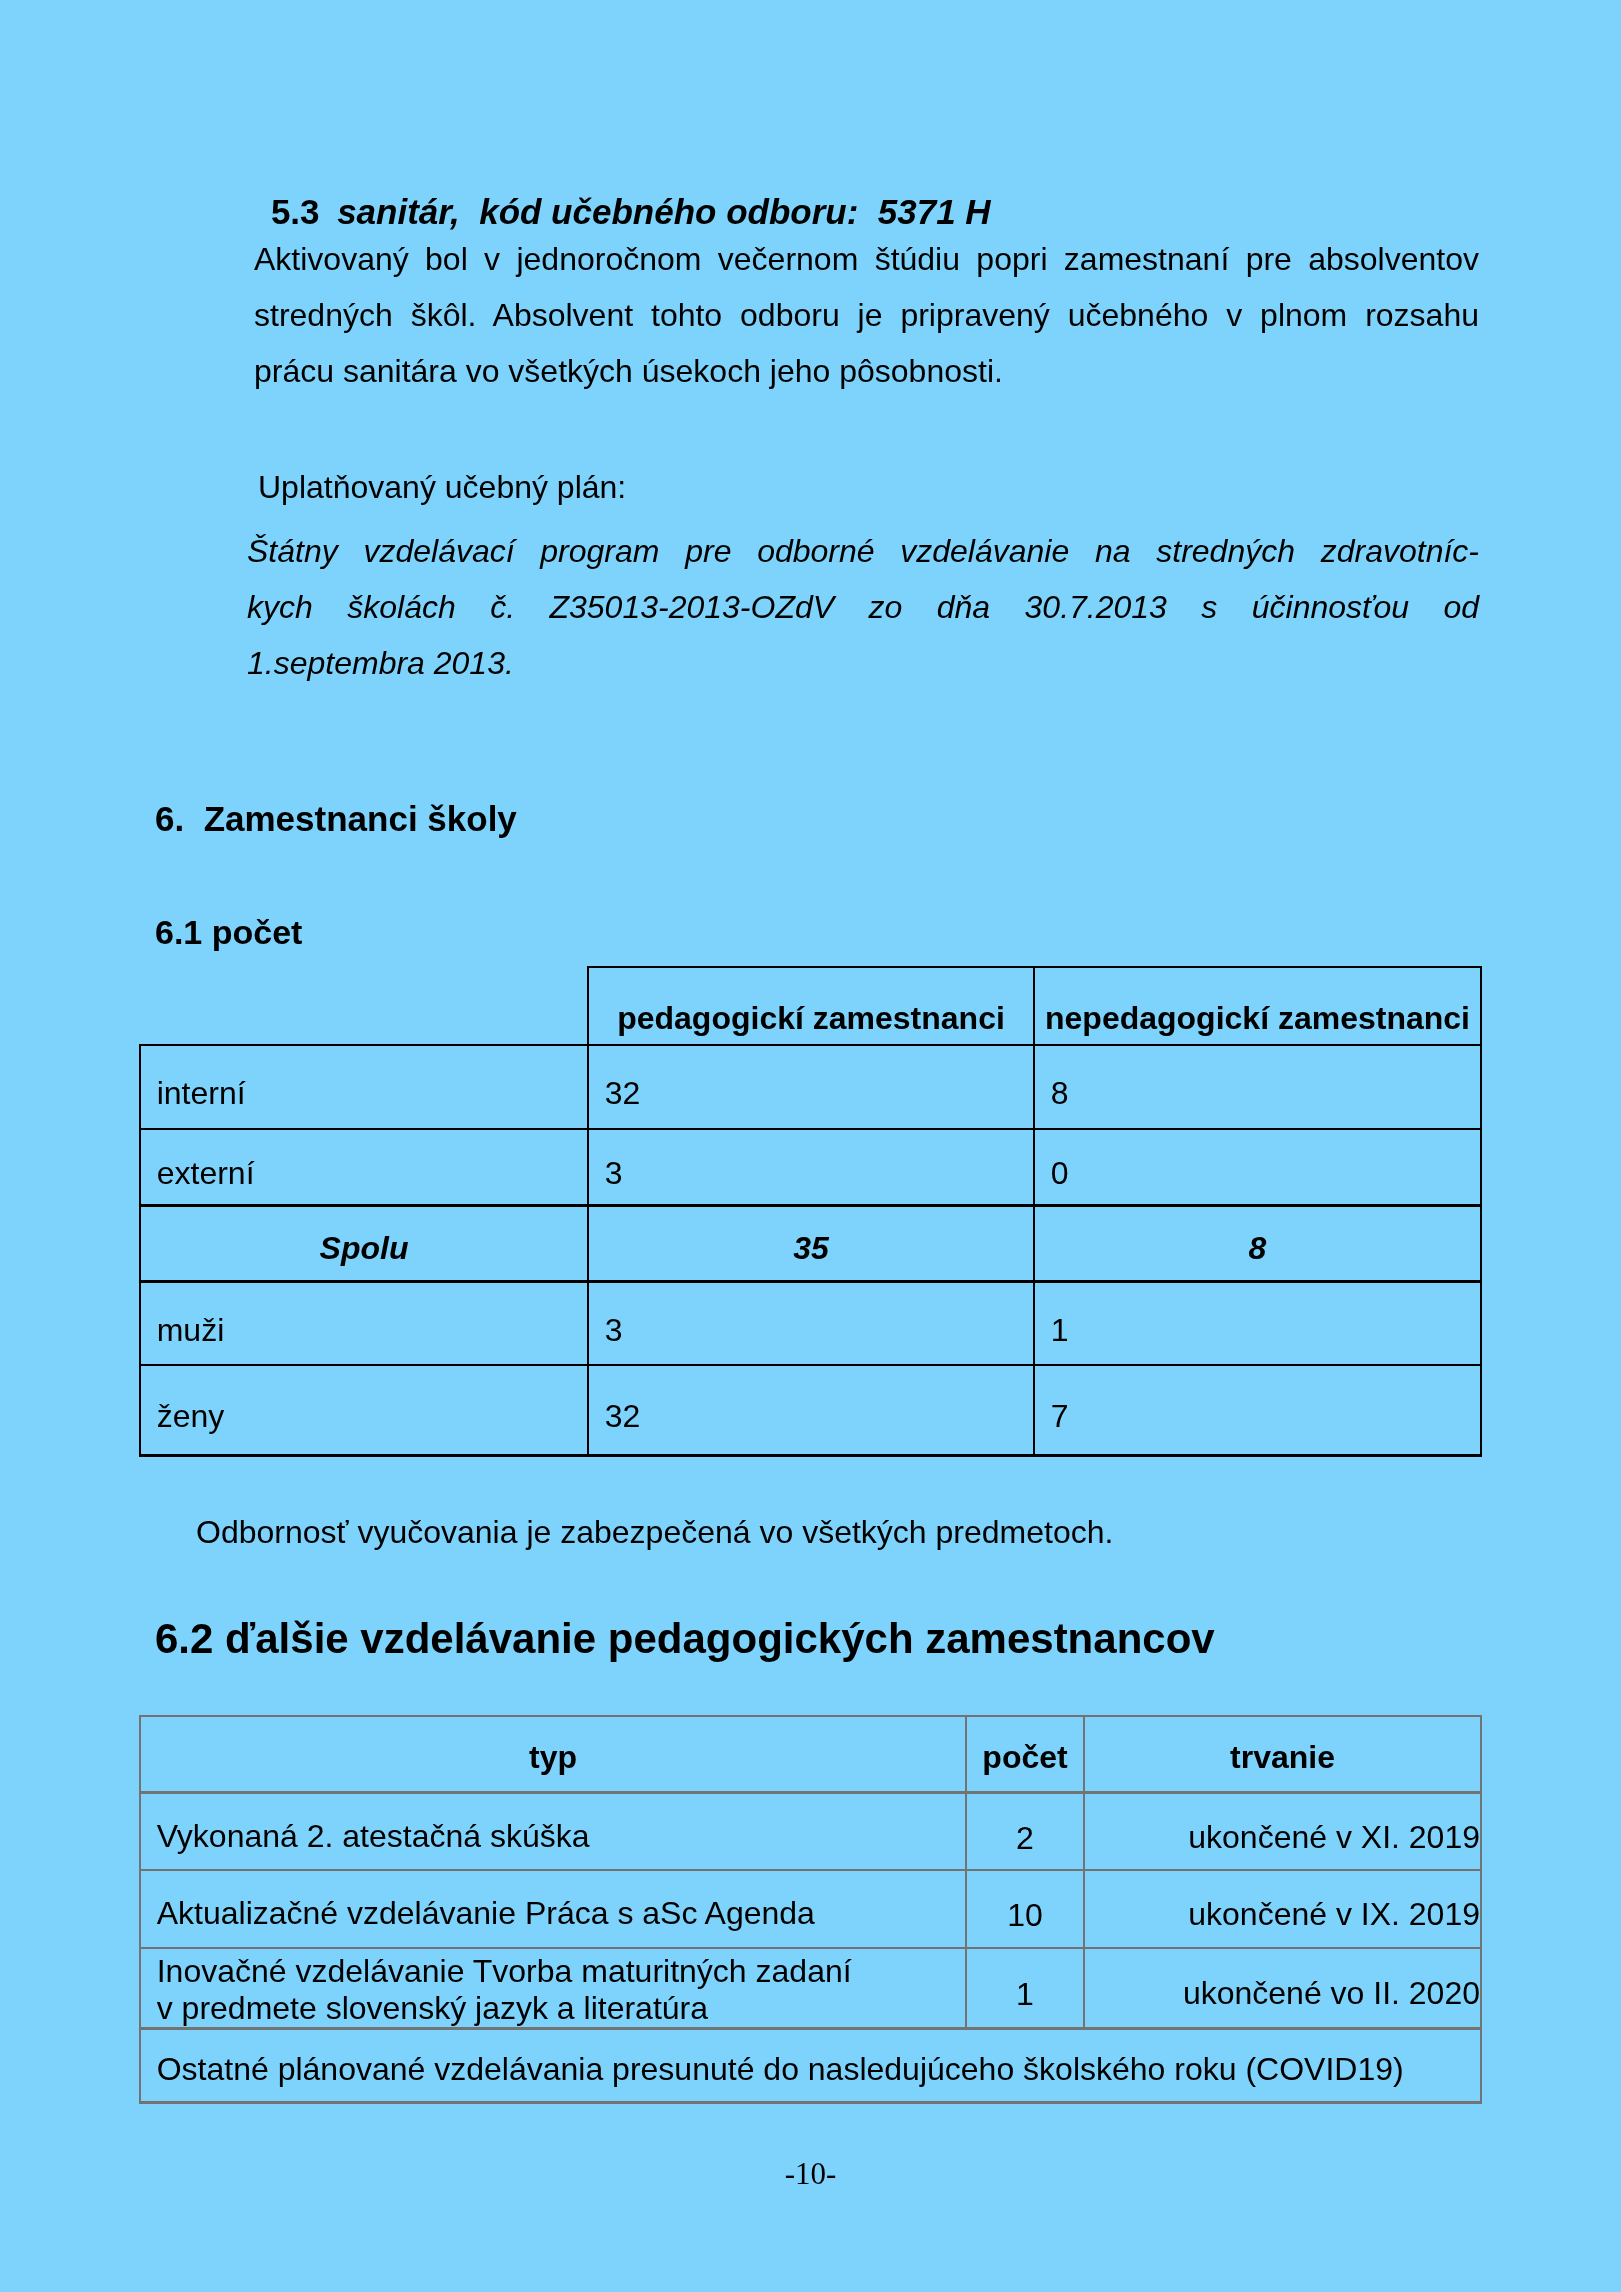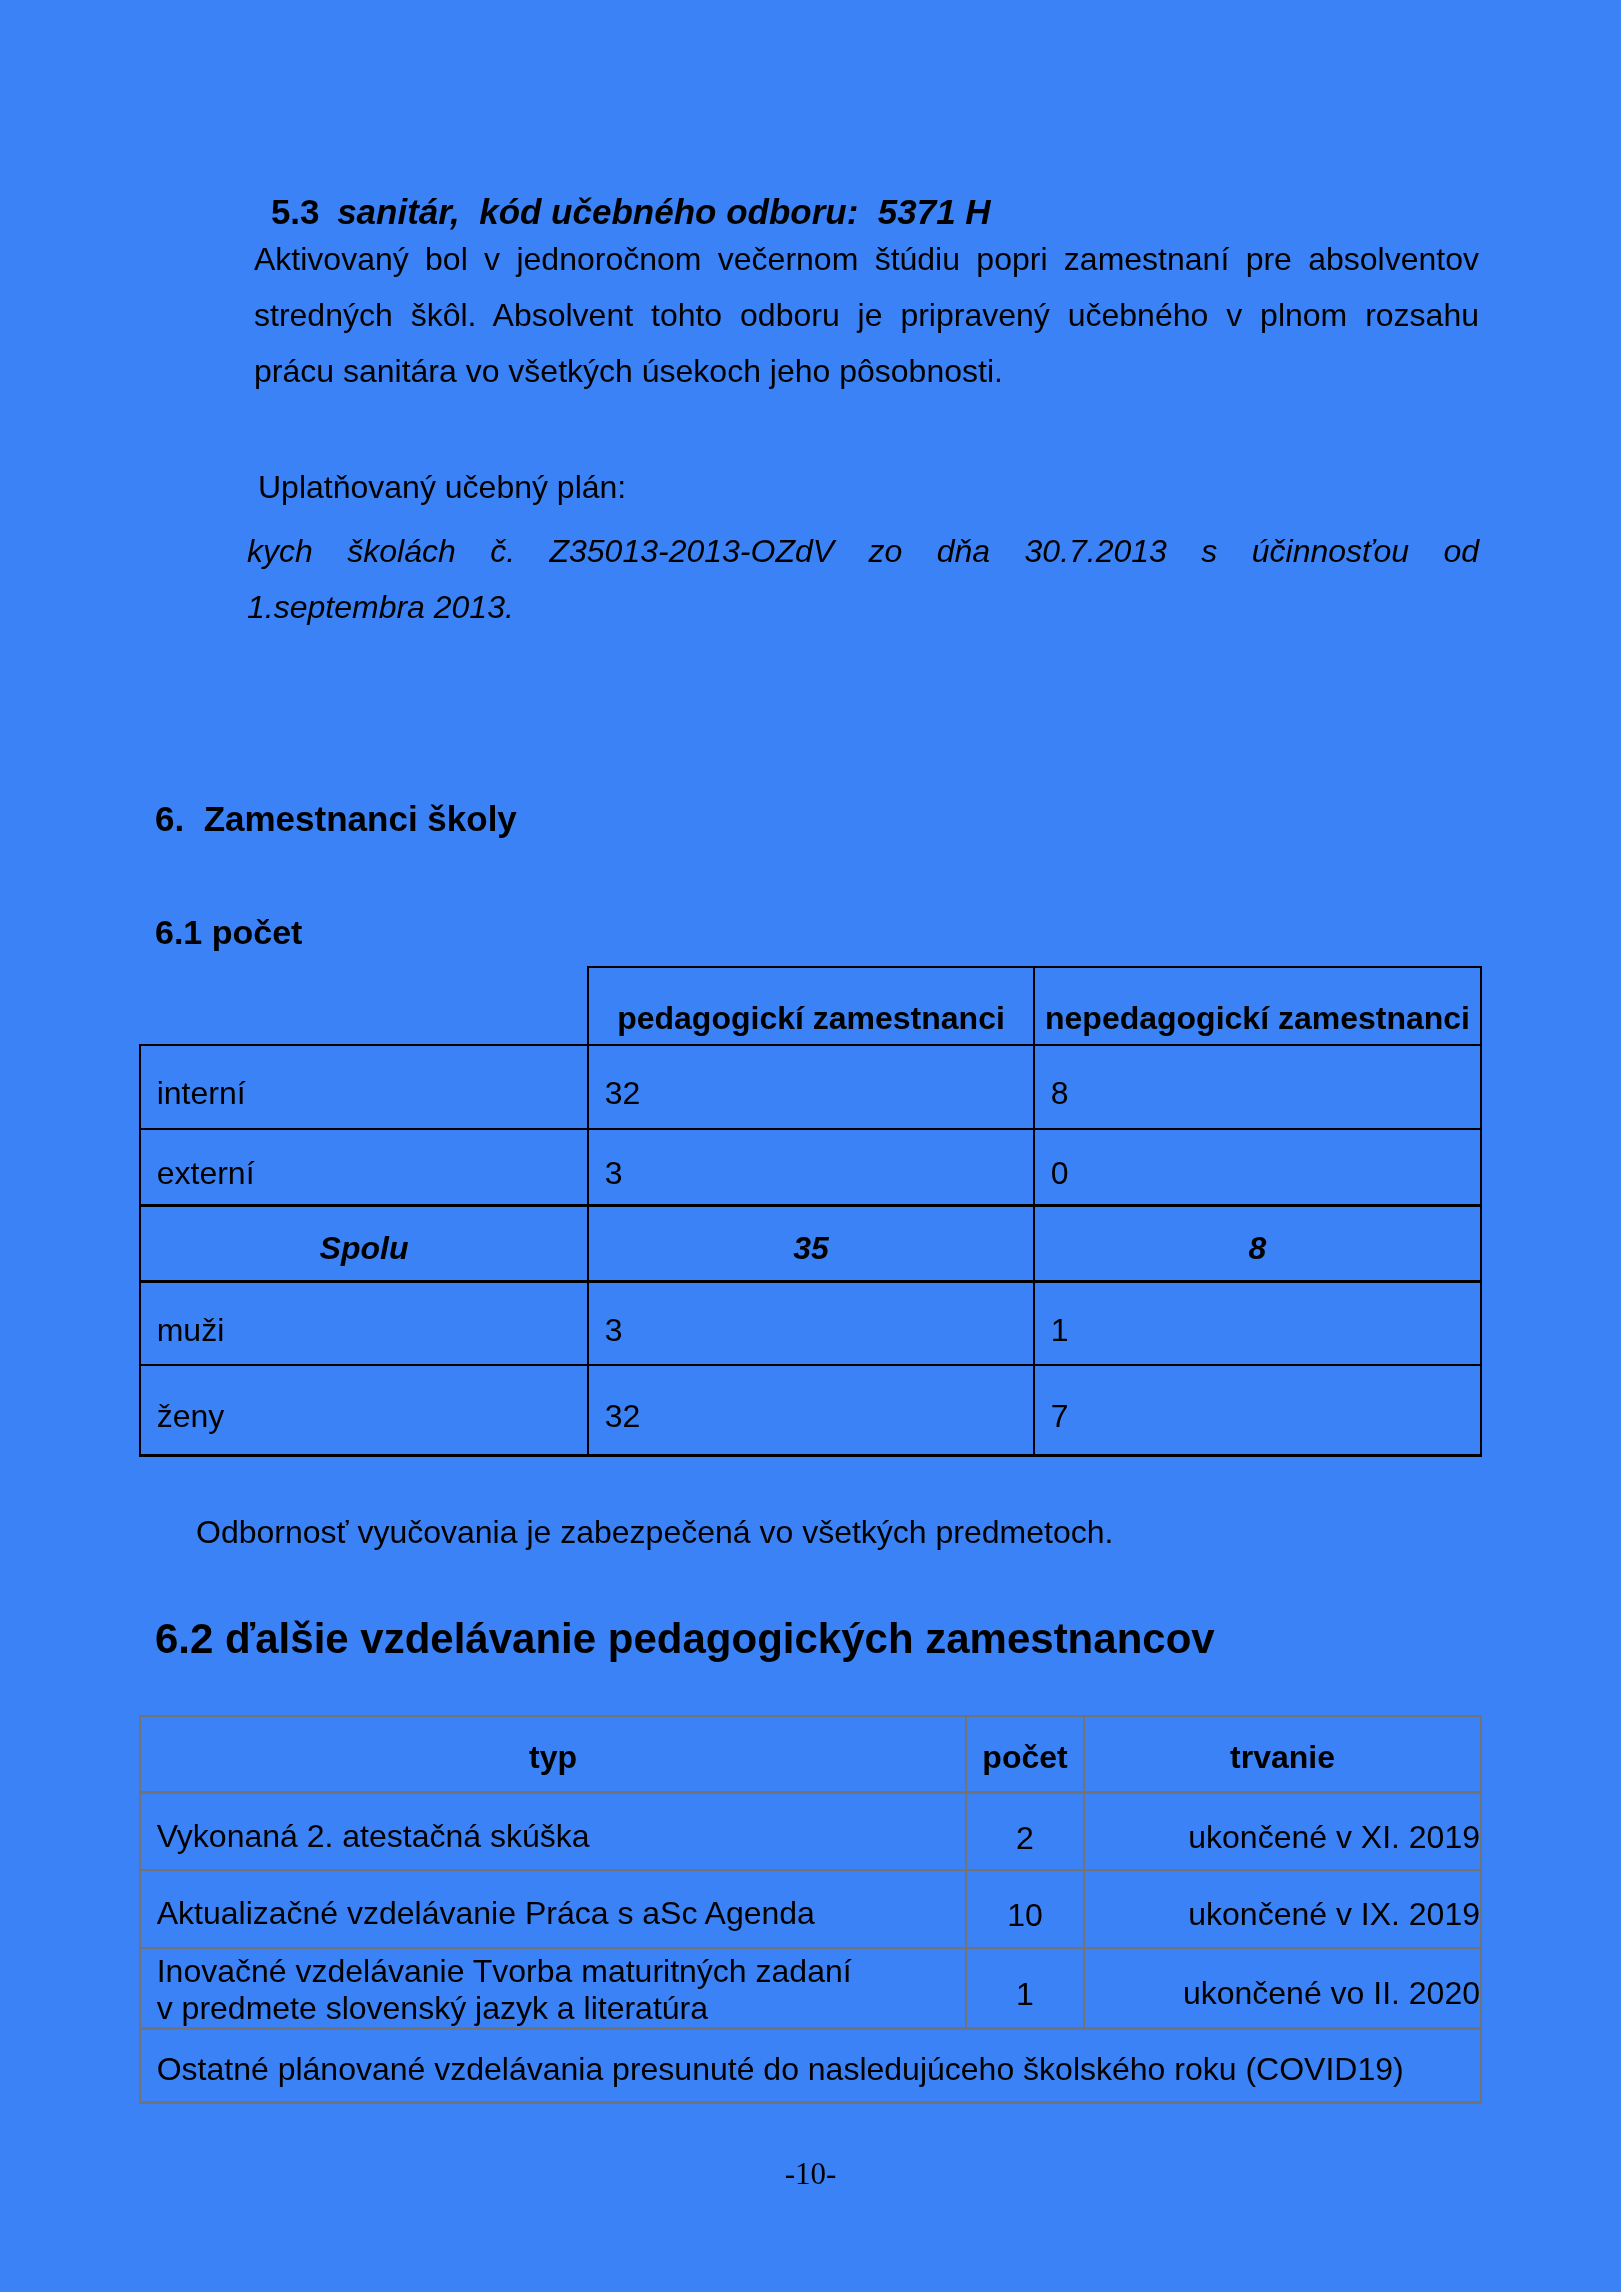--- a/index.html
+++ b/index.html
@@ -1,21 +1,21 @@
 <!DOCTYPE html>
 <html><head>
 <meta charset="utf-8">
 <style>
   * { margin: 0; padding: 0; box-sizing: border-box; }
   html, body { background: #888; }
   .page {
     position: relative;
     width: 1621px;
     height: 2293px;
-    background: #3b82f6;
+    background: #7dd3fc;
     font-family: "Liberation Sans", "DejaVu Sans", sans-serif;
     color: #000000;
     overflow: hidden;
   }
   .abs { position: absolute; }
 
   
   .h53 {
     left: 232px; top: 152px;
     font-size: 35px; font-weight: bold;
@@ -97,20 +97,21 @@
 
   <div class="abs para p1">
     <div class="line jline">Aktivovaný bol v jednoročnom večernom štúdiu popri zamestnaní pre absolventov</div>
     <div class="line jline">stredných škôl. Absolvent tohto odboru je pripravený učebného v plnom rozsahu</div>
     <div class="line lline">prácu sanitára vo všetkých úsekoch jeho pôsobnosti.</div>
   </div>
 
   <div class="abs plan-label">Uplatňovaný učebný plán:</div>
 
   <div class="abs para p2">
+    <div class="line jline">Štátny vzdelávací program pre odborné vzdelávanie na stredných zdravotníc-</div>
     <div class="line jline">kych školách č. Z35013-2013-OZdV zo dňa 30.7.2013 s účinnosťou od</div>
     <div class="line lline">1.septembra 2013.</div>
   </div>
 
   <div class="abs h6">6.  Zamestnanci školy</div>
   <div class="abs h61">6.1 počet</div>
 
   <table class="abs t1">
     <colgroup>
         <col style="width:448px">

